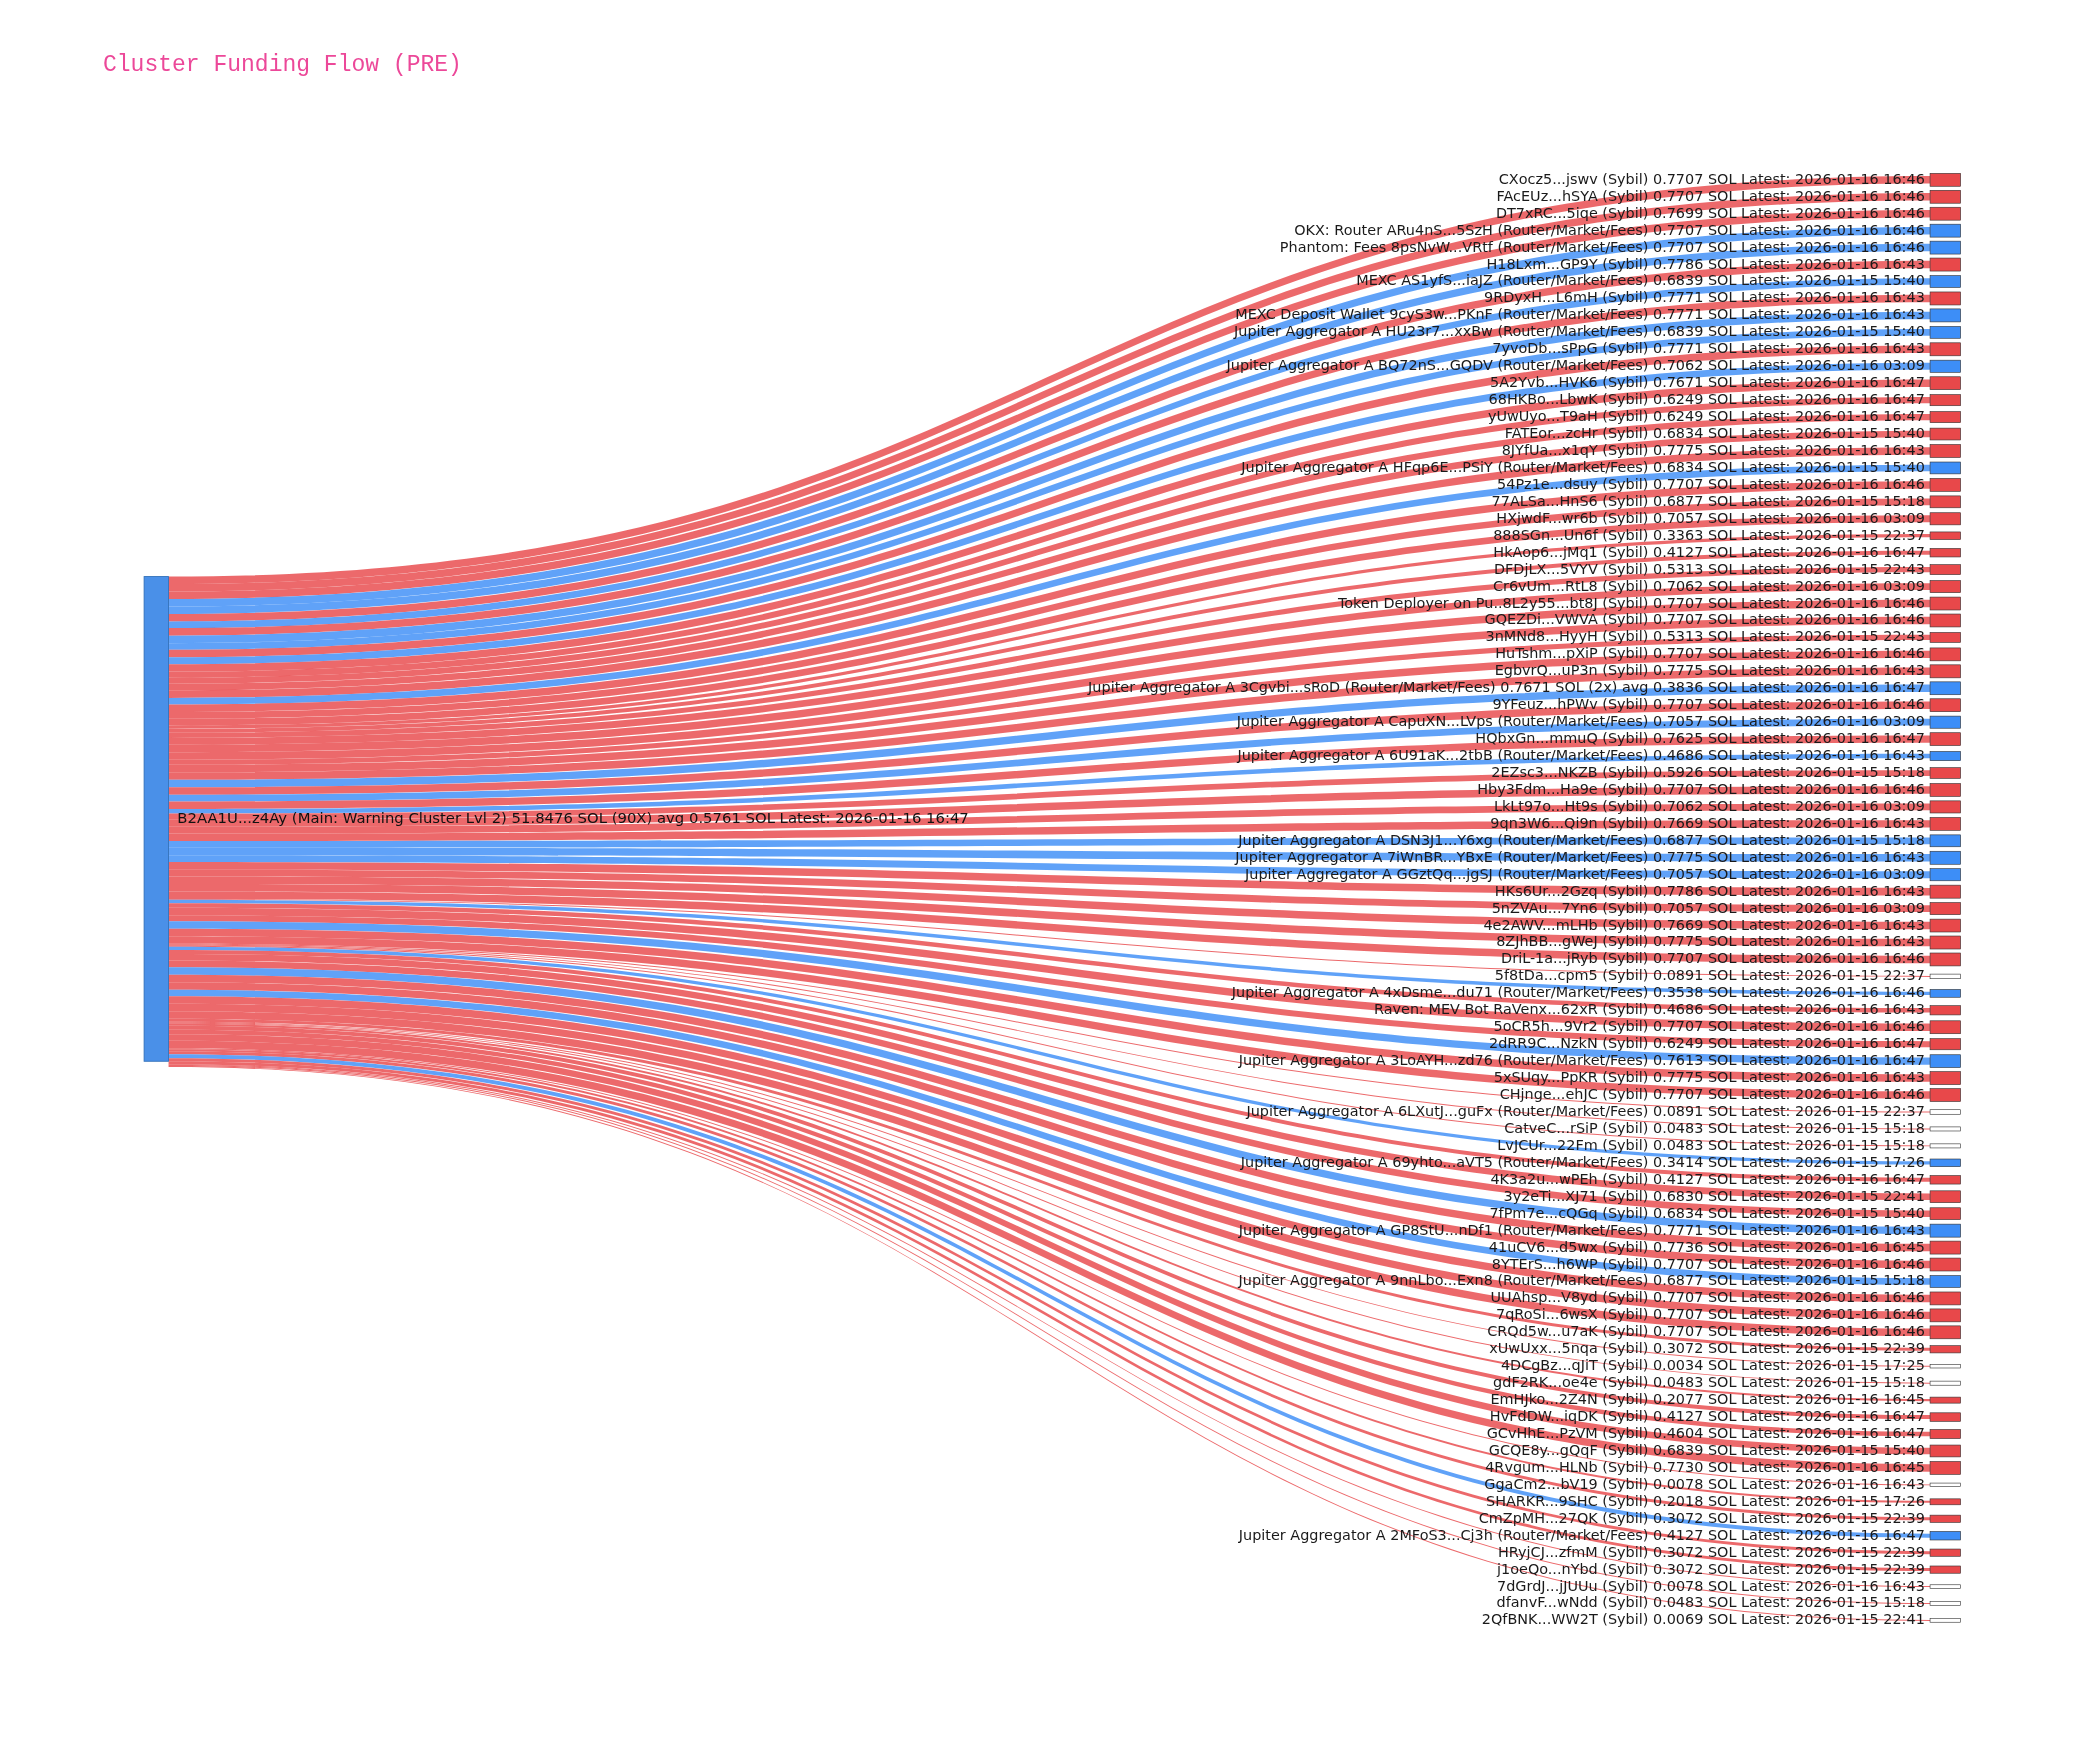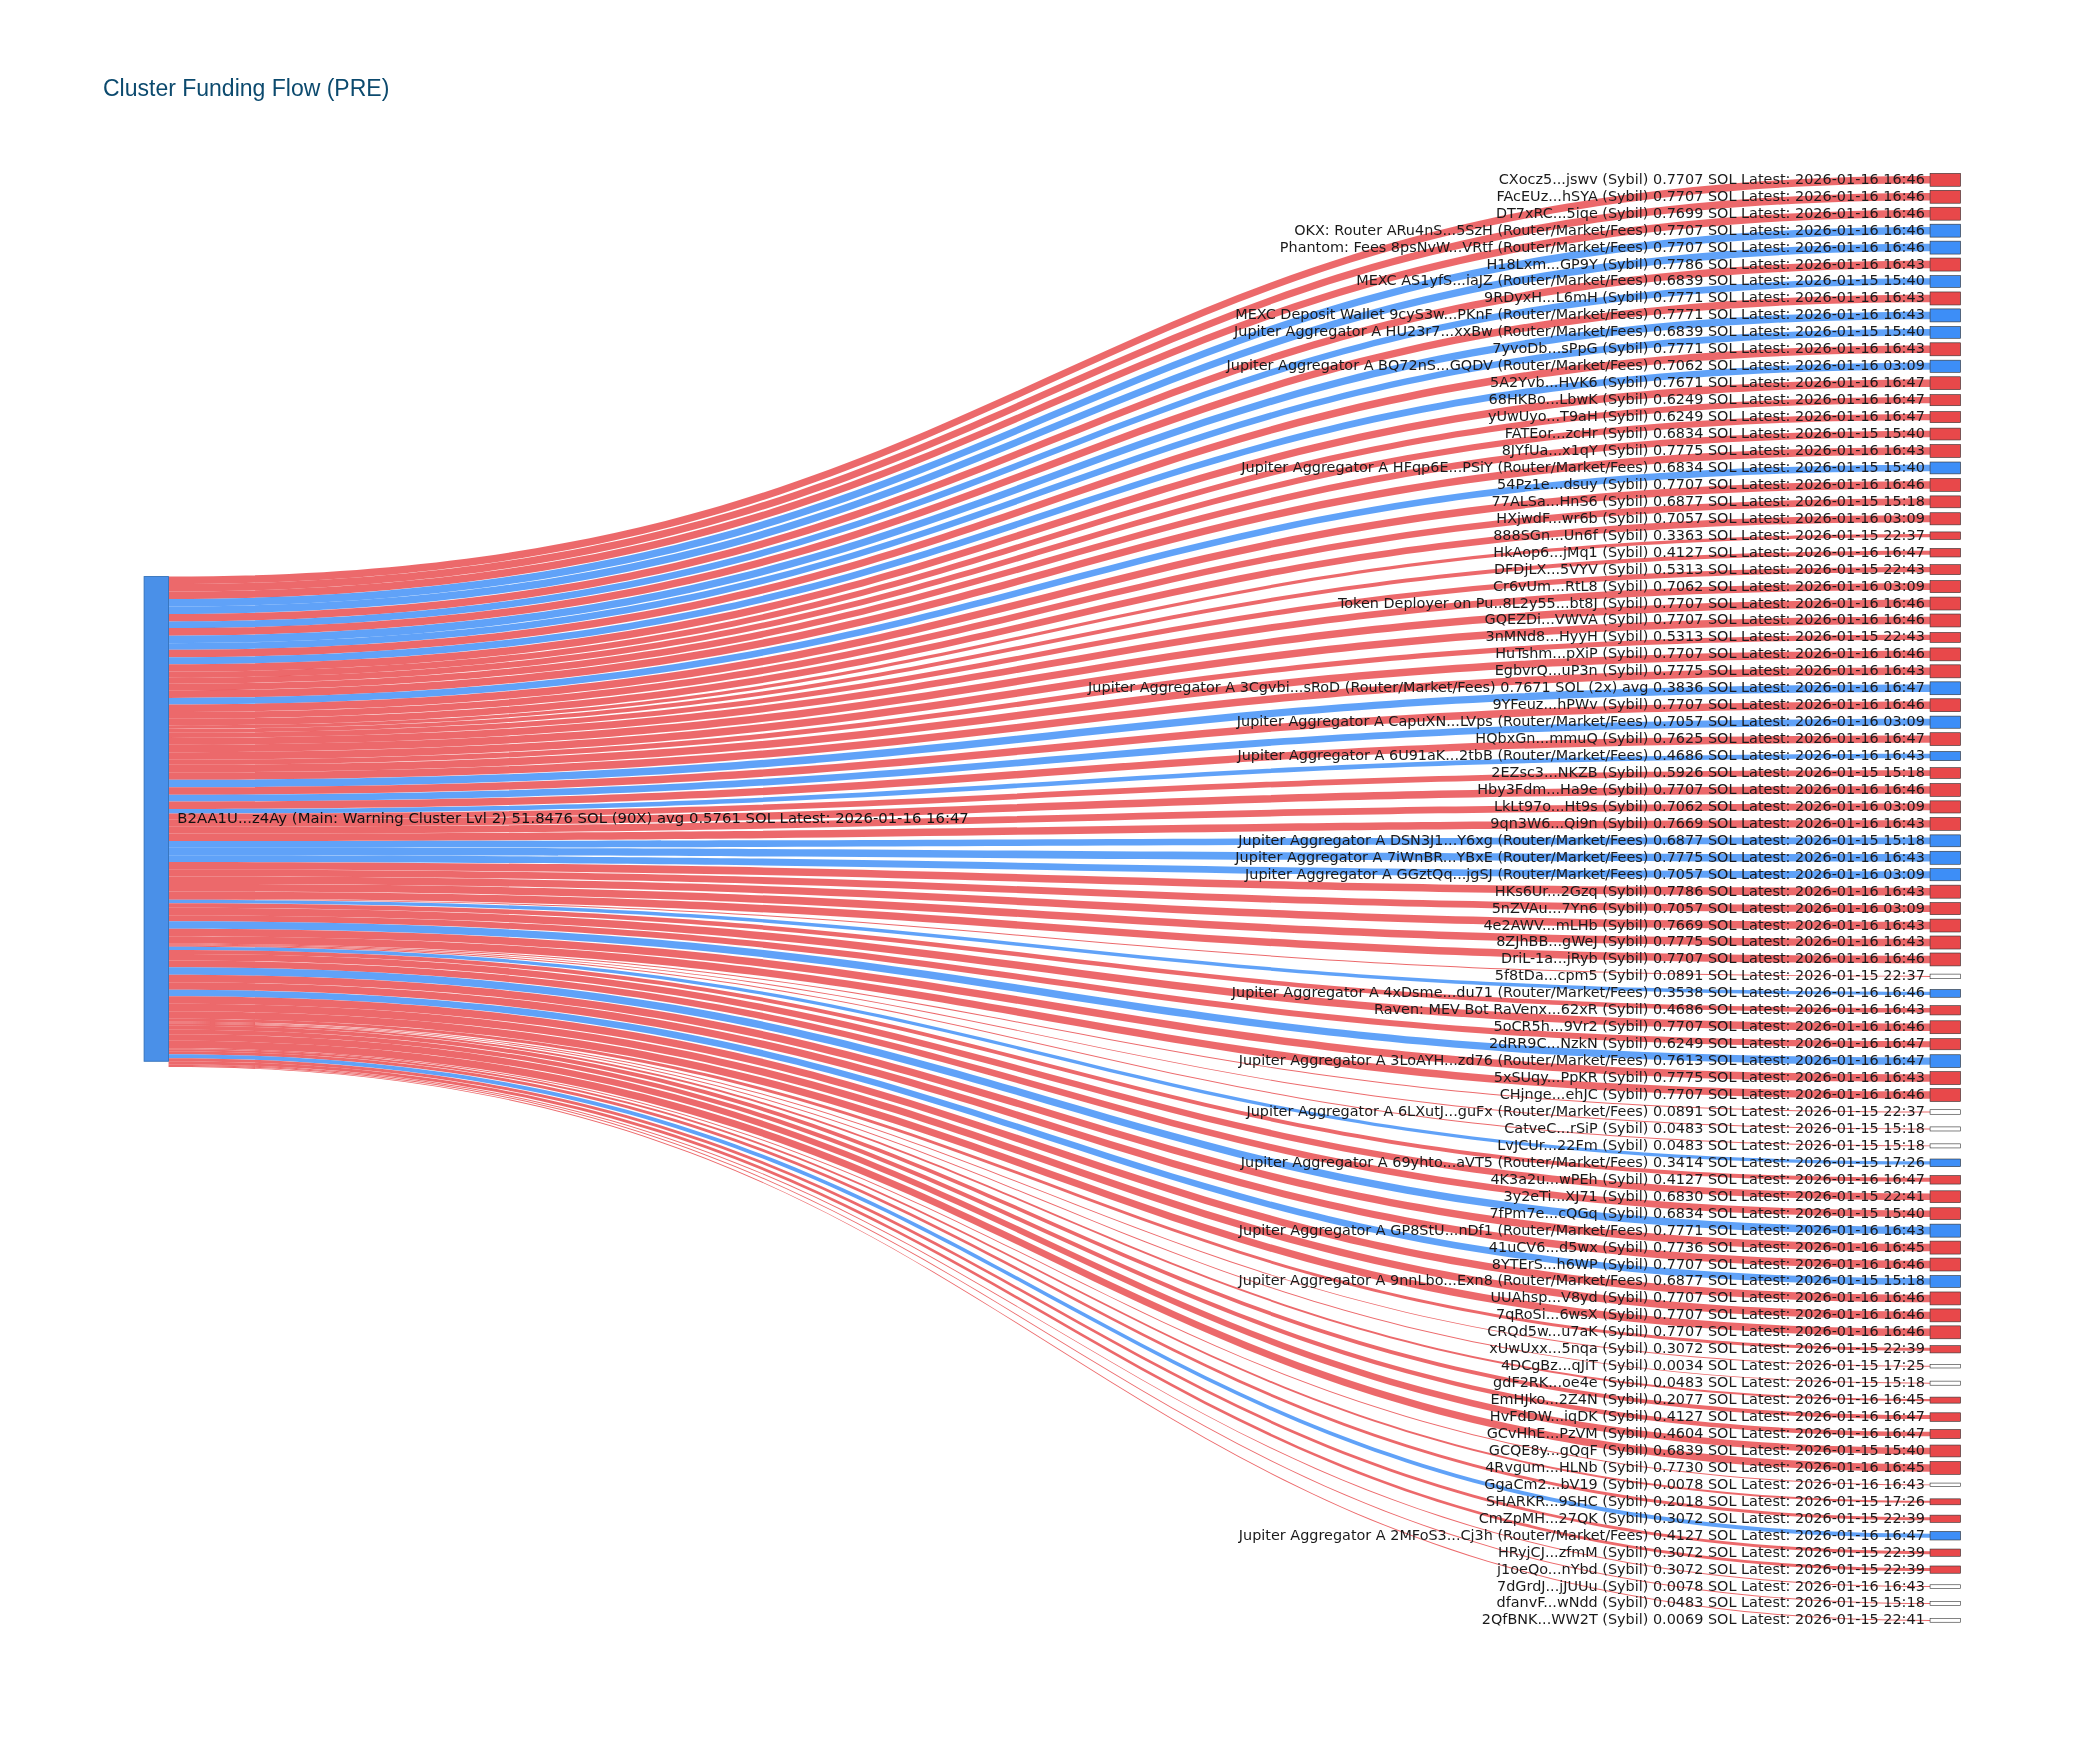--- a/index.html
+++ b/index.html
@@ -12,24 +12,24 @@
     font-family: "DejaVu Sans", sans-serif;
   }
   #root {
     position: relative;
     width: 2096px;
     height: 1747px;
   }
   #title {
     position: absolute;
     left: 103px;
-    top: 75px;
+    top: 52px;
     font-size: 23px;
-    color: #0c4a6e;
-    font-family: Liberation Sans, sans-serif;
+    color: #ec4899;
+    font-family: Liberation Mono, monospace;
     white-space: nowrap;
   }
   #legend {
     position: absolute;
     left: 173px;
     top: 199px;
     font-size: 17.5px;
     color: #111;
     background: #ffffff;
     border: 0.9px solid #b9b9b9;

